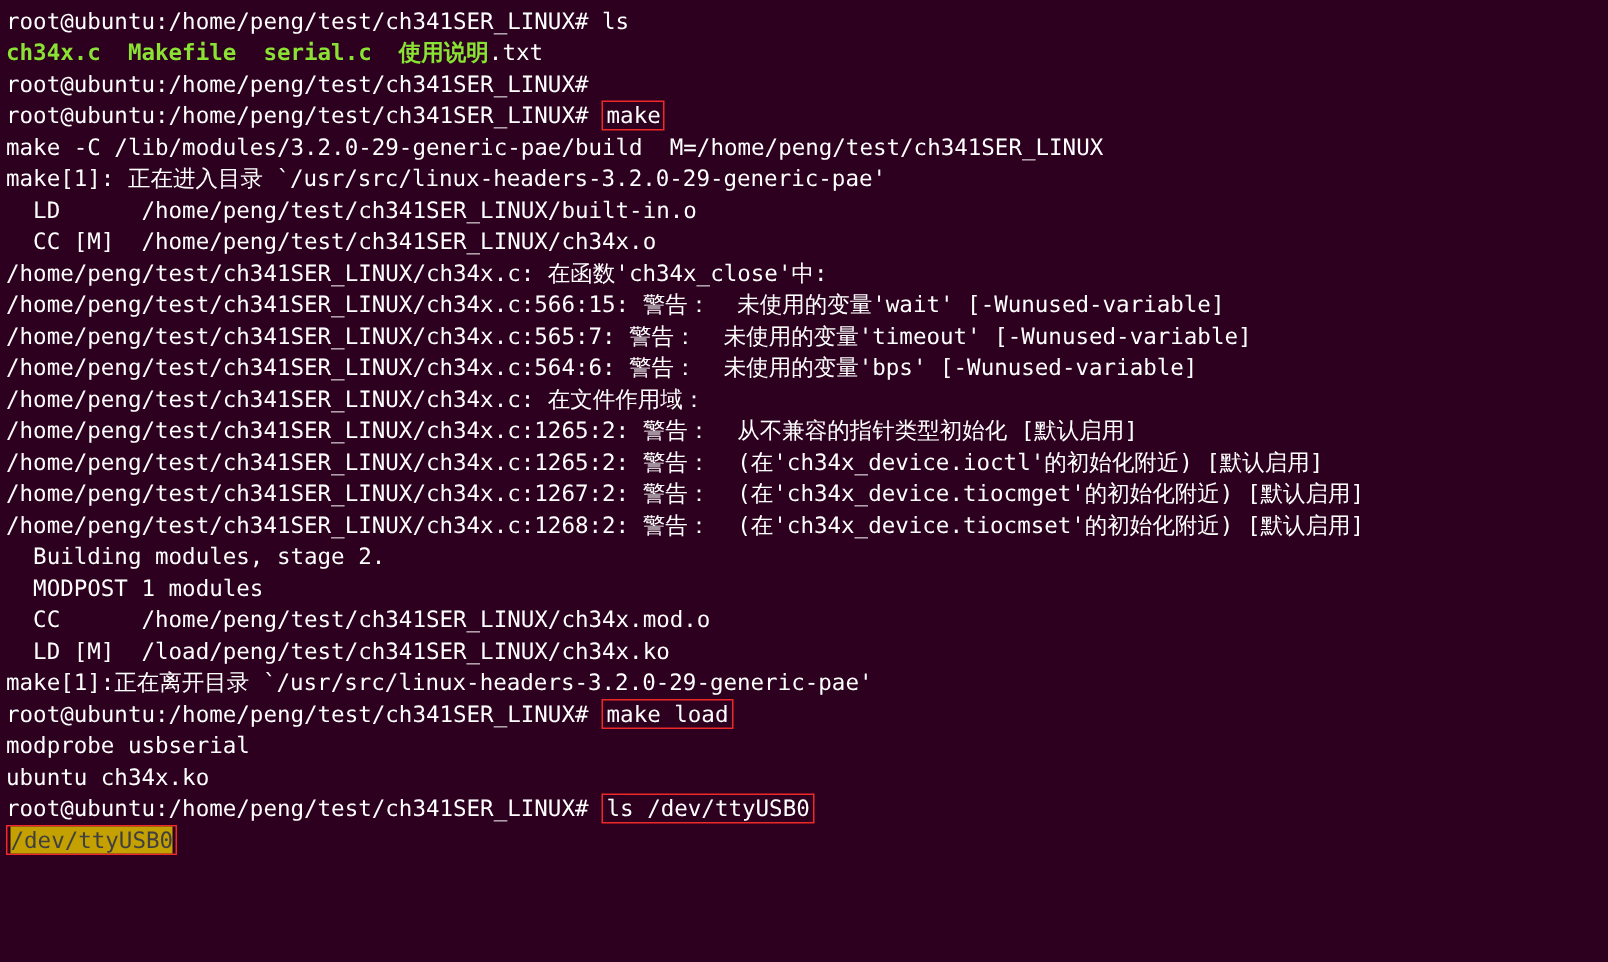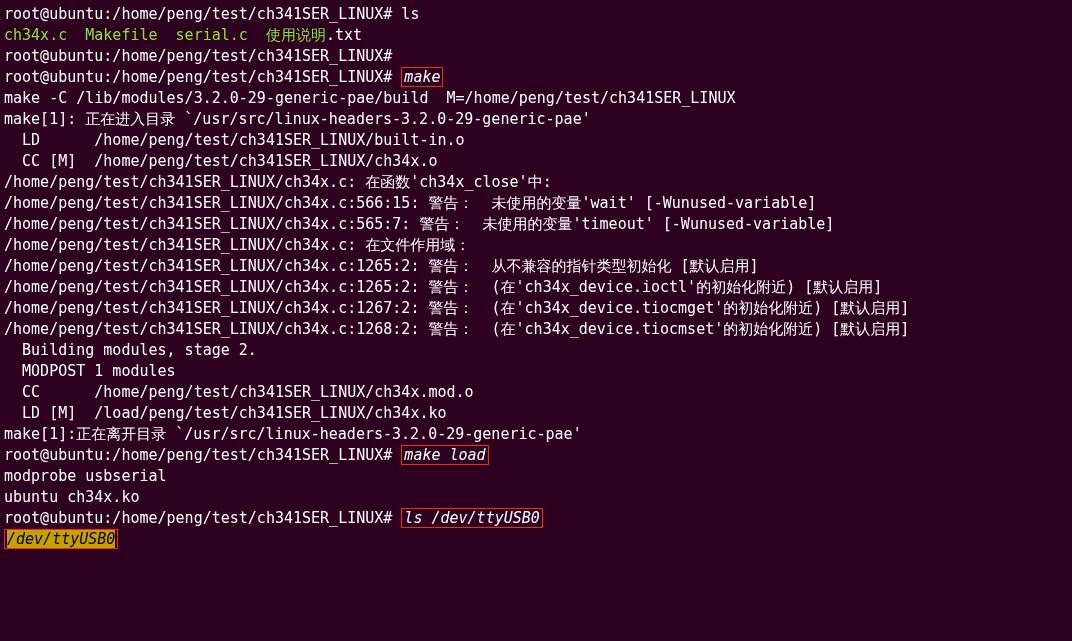--- a/index.html
+++ b/index.html
@@ -8,23 +8,23 @@
       font-family: 'DejaVu Sans Mono', 'Ubuntu Mono', monospace;
       font-size: 15px;
       color: #ffffff;
       line-height: 1.4;
       padding: 4px;
       width: 1072px;
       white-space: nowrap;
       overflow: hidden;
     }
     .line { white-space: pre; }
-    .green { color: #8ae234; font-weight: normal; }
-    .yellow-hl { background: #c4a000; color: #000000; }
-    .redbox { border: 1.5px solid #ef2929; padding: 0 2px; font-style: italic; }
+    .green { color: #8ae234; font-weight: bold; }
+    .yellow-hl { background: #c4a000; color: #404040; }
+    .redbox { border: 1.5px solid #ef2929; padding: 0 2px; }
   </style>
 </head>
 <body>
 
 <div>
 
 <div class="line"><span>root@ubuntu:/home/peng/test/ch341SER_LINUX# </span><span>ls</span></div>
 
 <div class="line"><span class="green">ch34x.c  </span><span class="green">Makefile  </span><span class="green">serial.c  </span><span class="green">使用说明</span><span>.txt</span></div>
 
@@ -32,20 +32,21 @@
 
 <div class="line"><span>root@ubuntu:/home/peng/test/ch341SER_LINUX# </span><span class="redbox">make</span></div>
 
 <div class="line">make -C /lib/modules/3.2.0-29-generic-pae/build  M=/home/peng/test/ch341SER_LINUX</div>
 <div class="line">make[1]: 正在进入目录 `/usr/src/linux-headers-3.2.0-29-generic-pae'</div>
 <div class="line">  LD      /home/peng/test/ch341SER_LINUX/built-in.o</div>
 <div class="line">  CC [M]  /home/peng/test/ch341SER_LINUX/ch34x.o</div>
 <div class="line">/home/peng/test/ch341SER_LINUX/ch34x.c: 在函数'ch34x_close'中:</div>
 <div class="line">/home/peng/test/ch341SER_LINUX/ch34x.c:566:15: 警告：  未使用的变量'wait' [-Wunused-variable]</div>
 <div class="line">/home/peng/test/ch341SER_LINUX/ch34x.c:565:7: 警告：  未使用的变量'timeout' [-Wunused-variable]</div>
+<div class="line">/home/peng/test/ch341SER_LINUX/ch34x.c:564:6: 警告：  未使用的变量'bps' [-Wunused-variable]</div>
 <div class="line">/home/peng/test/ch341SER_LINUX/ch34x.c: 在文件作用域：</div>
 <div class="line">/home/peng/test/ch341SER_LINUX/ch34x.c:1265:2: 警告：  从不兼容的指针类型初始化 [默认启用]</div>
 <div class="line">/home/peng/test/ch341SER_LINUX/ch34x.c:1265:2: 警告：  (在'ch34x_device.ioctl'的初始化附近) [默认启用]</div>
 <div class="line">/home/peng/test/ch341SER_LINUX/ch34x.c:1267:2: 警告：  (在'ch34x_device.tiocmget'的初始化附近) [默认启用]</div>
 <div class="line">/home/peng/test/ch341SER_LINUX/ch34x.c:1268:2: 警告：  (在'ch34x_device.tiocmset'的初始化附近) [默认启用]</div>
 <div class="line">  Building modules, stage 2.</div>
 <div class="line">  MODPOST 1 modules</div>
 <div class="line">  CC      /home/peng/test/ch341SER_LINUX/ch34x.mod.o</div>
 <div class="line">  LD [M]  /load/peng/test/ch341SER_LINUX/ch34x.ko</div>
 <div class="line">make[1]:正在离开目录 `/usr/src/linux-headers-3.2.0-29-generic-pae'</div>

